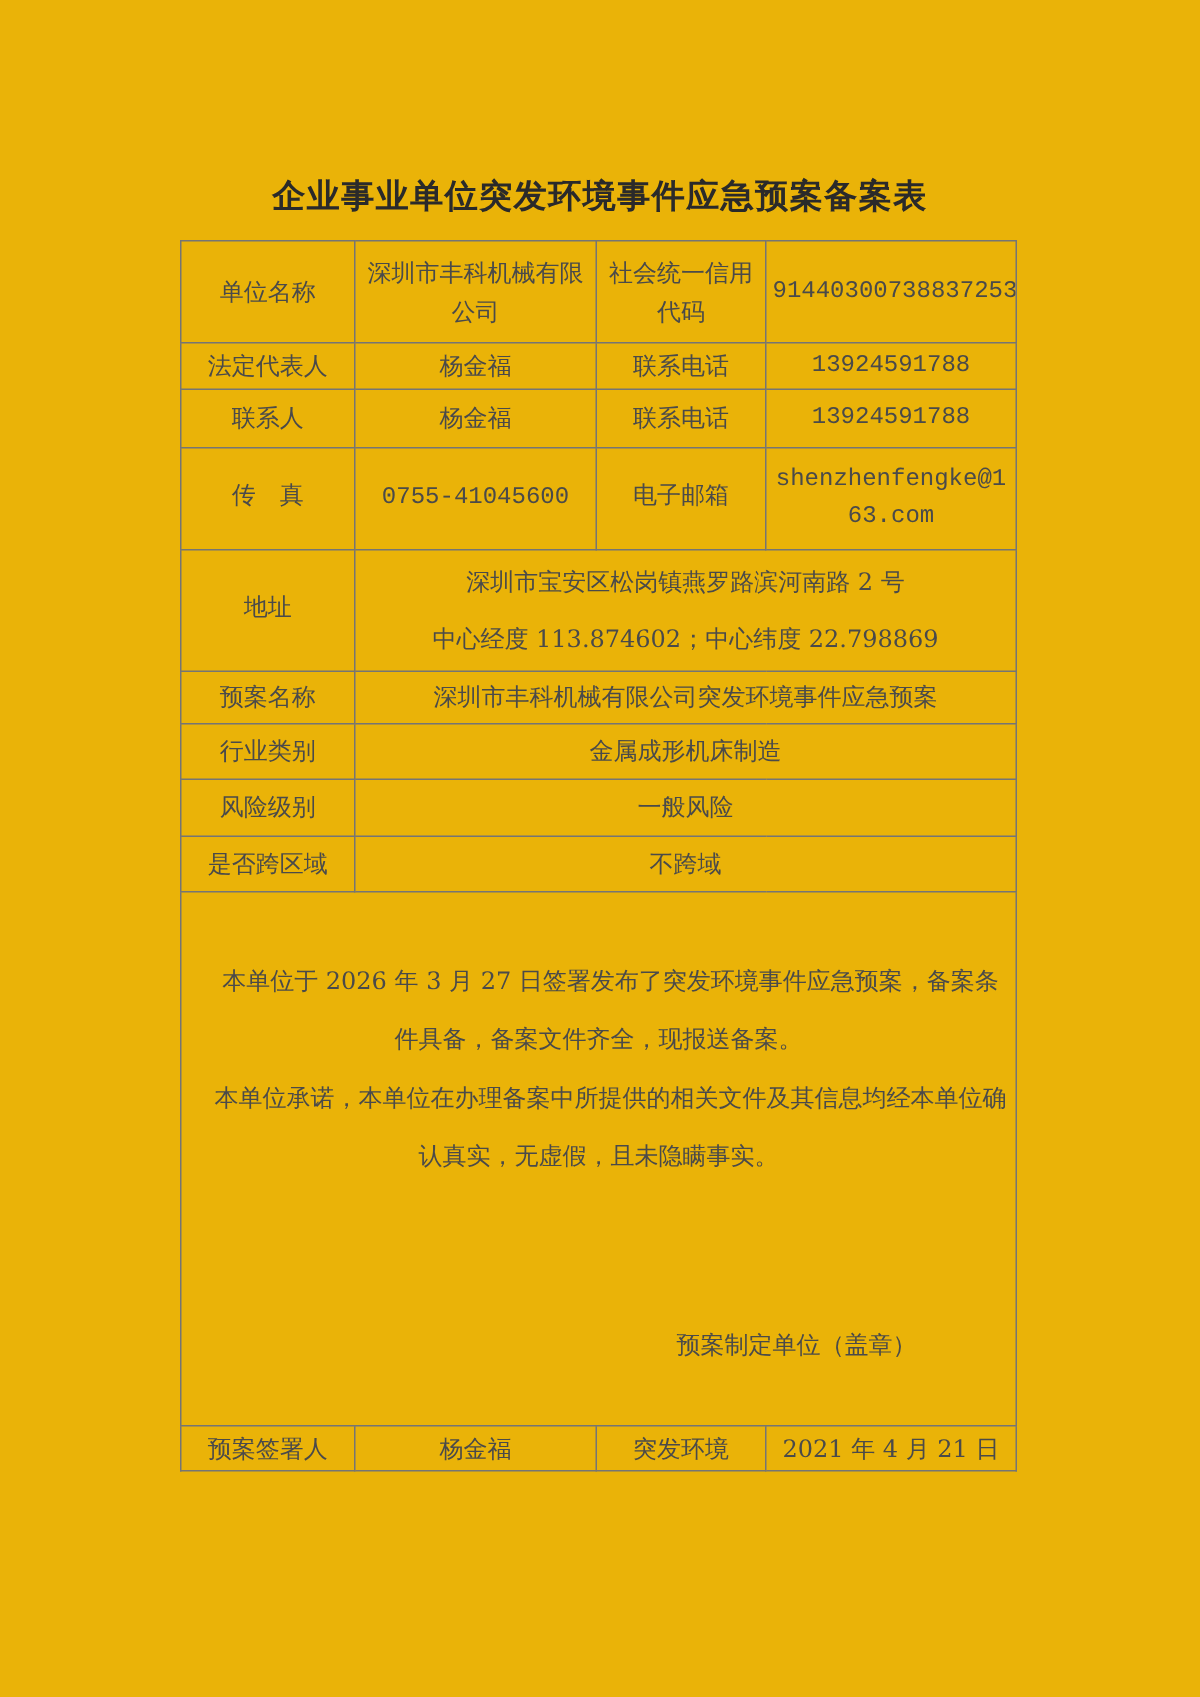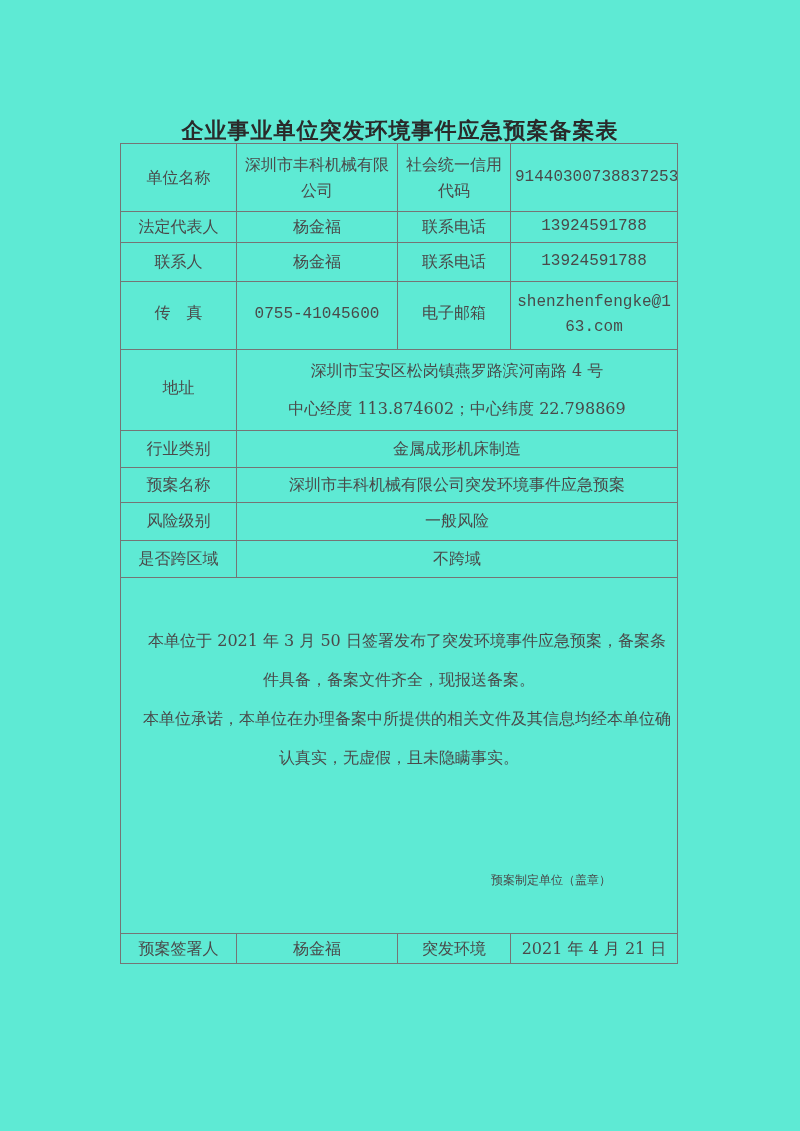--- a/index.html
+++ b/index.html
@@ -5,39 +5,39 @@
   html, body { margin: 0; padding: 0; }
   body {
     width: 800px;
     height: 1131px;
     background: #ffffff;
     font-family: "DejaVu Serif", "Liberation Serif", serif;
     color: #4a4a4a;
     position: relative;
     overflow: hidden;
   }
-  .page { position: absolute; inset: 0; background: #5eead4; }
+  .page { position: absolute; inset: 0; background: #eab308; }
 
   .doc-title {
     position: absolute;
     top: 116px;
     left: 0;
     width: 800px;
     text-align: center;
     font-family: "Liberation Sans", sans-serif;
     font-weight: bold;
     font-size: 22px;
     letter-spacing: 1px;
     color: #2a2a2a;
   }
 
   .form-wrap {
     position: absolute;
     left: 120px;
-    top: 143px;
+    top: 160px;
     width: 557px;
   }
 
   table.filing {
     width: 557px;
     border-collapse: collapse;
     table-layout: fixed;
   }
   table.filing td {
     border: 1px solid #757575;
@@ -73,21 +73,21 @@
   .statement-cell p {
     margin: 0;
     text-indent: 1em;
     line-height: 39px;
     font-size: 16px;
   }
   .seal-line {
     margin-top: 94px;
     text-align: right;
     padding-right: 62px;
-    font-size: 12px;
+    font-size: 16px;
   }
 
   td.val-left  { text-align: left; padding-left: 10px; }
   td.val-left2 { text-align: left; padding-left: 14px; }
 </style>
 </head>
 <body>
 
 <div class="page">
 
@@ -127,48 +127,48 @@
       <tr style="height:68px">
         <td class="top">传　真</td>
         <td class="top latin">0755-41045600</td>
         <td class="top">电子邮箱</td>
         <td class="email-cell">shenzhenfengke@163.com</td>
       </tr>
 
       <tr style="height:75px">
         <td class="top">地址</td>
         <td colspan="3">
-          <div class="addr-line">深圳市宝安区松岗镇燕罗路滨河南路 4 号</div>
+          <div class="addr-line">深圳市宝安区松岗镇燕罗路滨河南路 2 号</div>
           <div class="addr-line">中心经度 113.874602；中心纬度 22.798869</div>
         </td>
+      </tr>
+
+      <tr style="height:35px">
+        <td>预案名称</td>
+        <td colspan="3">深圳市丰科机械有限公司突发环境事件应急预案</td>
       </tr>
 
       <tr style="height:37px">
         <td>行业类别</td>
         <td colspan="3">金属成形机床制造</td>
-      </tr>
-
-      <tr style="height:35px">
-        <td>预案名称</td>
-        <td colspan="3">深圳市丰科机械有限公司突发环境事件应急预案</td>
       </tr>
 
       <tr style="height:38px">
         <td>风险级别</td>
         <td colspan="3">一般风险</td>
       </tr>
 
       <tr style="height:37px">
         <td>是否跨区域</td>
         <td colspan="3">不跨域</td>
       </tr>
 
       <tr style="height:356px">
         <td colspan="4" class="statement-cell">
-          <p>本单位于 2021 年 3 月 50 日签署发布了突发环境事件应急预案，备案条件具备，备案文件齐全，现报送备案。</p>
+          <p>本单位于 2026 年 3 月 27 日签署发布了突发环境事件应急预案，备案条件具备，备案文件齐全，现报送备案。</p>
           <p>本单位承诺，本单位在办理备案中所提供的相关文件及其信息均经本单位确认真实，无虚假，且未隐瞒事实。</p>
           <div class="seal-line">预案制定单位（盖章）</div>
         </td>
       </tr>
 
       <tr style="height:24px">
         <td>预案签署人</td>
         <td class="val-left">杨金福</td>
         <td>突发环境</td>
         <td class="val-left">2021 年 4 月 21 日</td>

